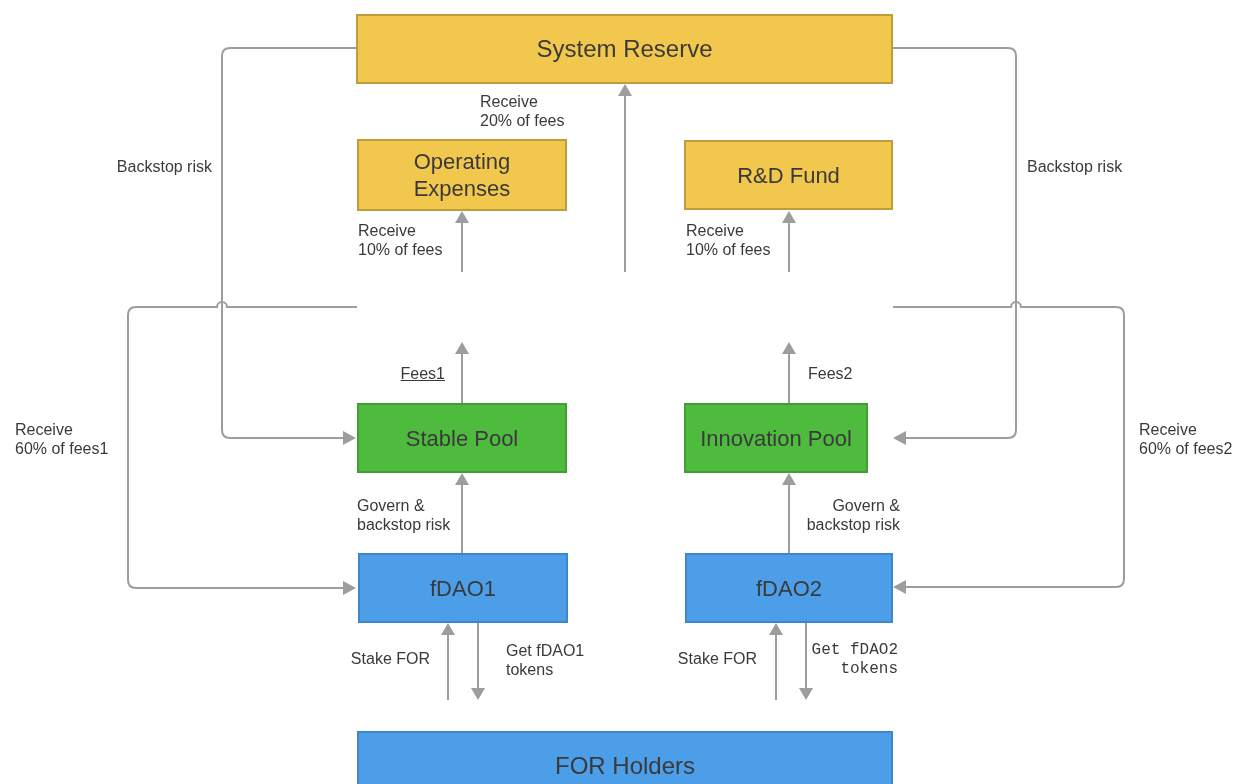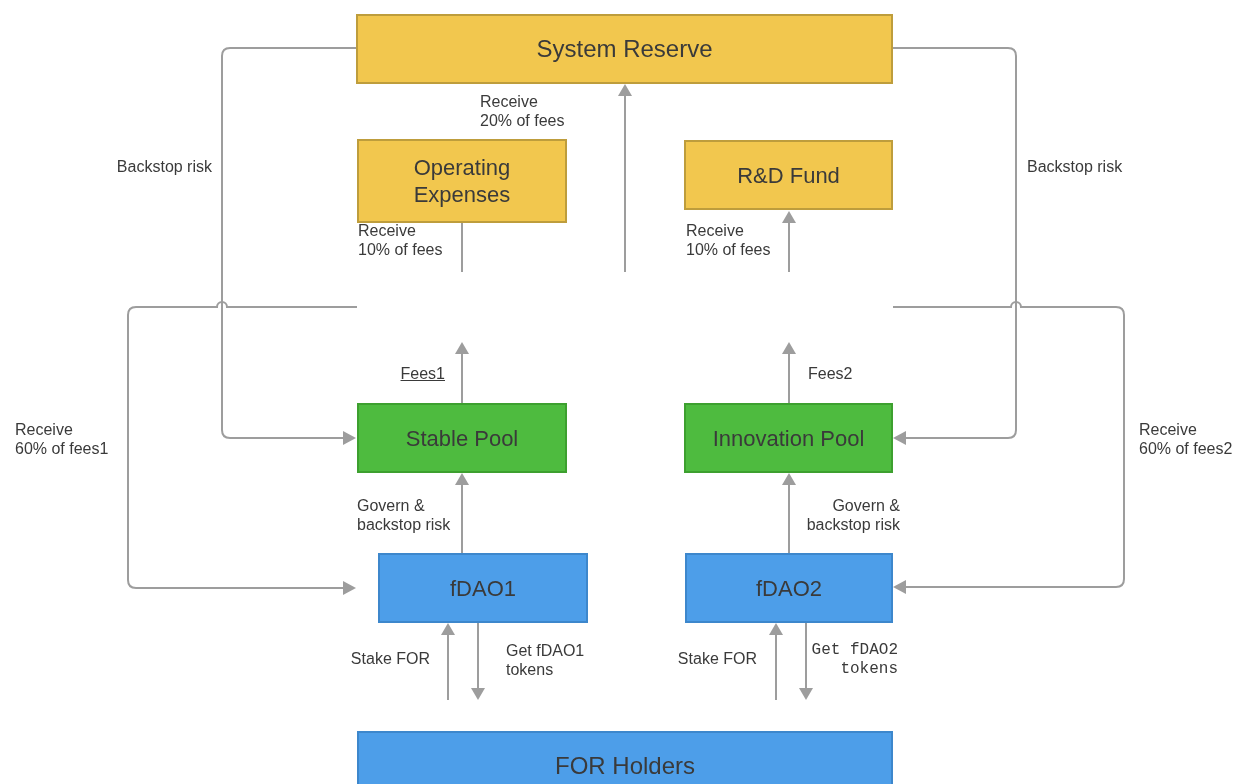--- a/index.html
+++ b/index.html
@@ -17,26 +17,26 @@
   .edge polygon{fill:var(--line_color);stroke:none;}
   .node{position:absolute;box-sizing:border-box;border:2px solid;display:flex;
         align-items:center;justify-content:center;text-align:center;
         color:var(--text_color);white-space:pre-line;}
   .gold{background:var(--gold_fill);border-color:var(--gold_border);}
   .olive{background:var(--olive_fill);border-color:var(--olive_border);}
   .green{background:var(--green_fill);border-color:var(--green_border);}
   .blue{background:var(--blue_fill);border-color:var(--blue_border);}
   .f24{font-size:24px;} .f22{font-size:22px;line-height:27px;}
   .n-reserve{left:356px;top:14px;width:537px;height:70px;}
-  .n-opex{left:357px;top:139px;width:210px;height:84px;}
+  .n-opex{left:357px;top:139px;width:210px;height:72px;}
   .n-rnd{left:684px;top:140px;width:209px;height:70px;}
   .n-fee{left:357px;top:272px;width:536px;height:70px;}
   .n-stable{left:357px;top:403px;width:210px;height:70px;}
-  .n-innovation{left:684px;top:403px;width:209px;height:70px;}
-  .n-fdao1{left:378px;top:553px;width:210px;height:70px;}
+  .n-innovation{left:684px;top:403px;width:184px;height:70px;}
+  .n-fdao1{left:358px;top:553px;width:210px;height:70px;}
   .n-fdao2{left:685px;top:553px;width:208px;height:70px;}
   .n-holders{left:357px;top:700px;width:536px;height:70px;margin-top:31px;}
   .el{position:absolute;font-size:16px;line-height:19px;white-space:pre-line;color:var(--text_color);}
   .ar{text-align:right;}
   .l-receive20{left:480px;top:92px;}
   .l-receive10-left{left:358px;top:221px;}
   .l-receive10-right{left:686px;top:221px;}
   .l-fees1{right:793px;top:364px;text-decoration:underline;}
   .l-fees2{left:808px;top:364px;}
   .l-govern-left{left:357px;top:496px;}

